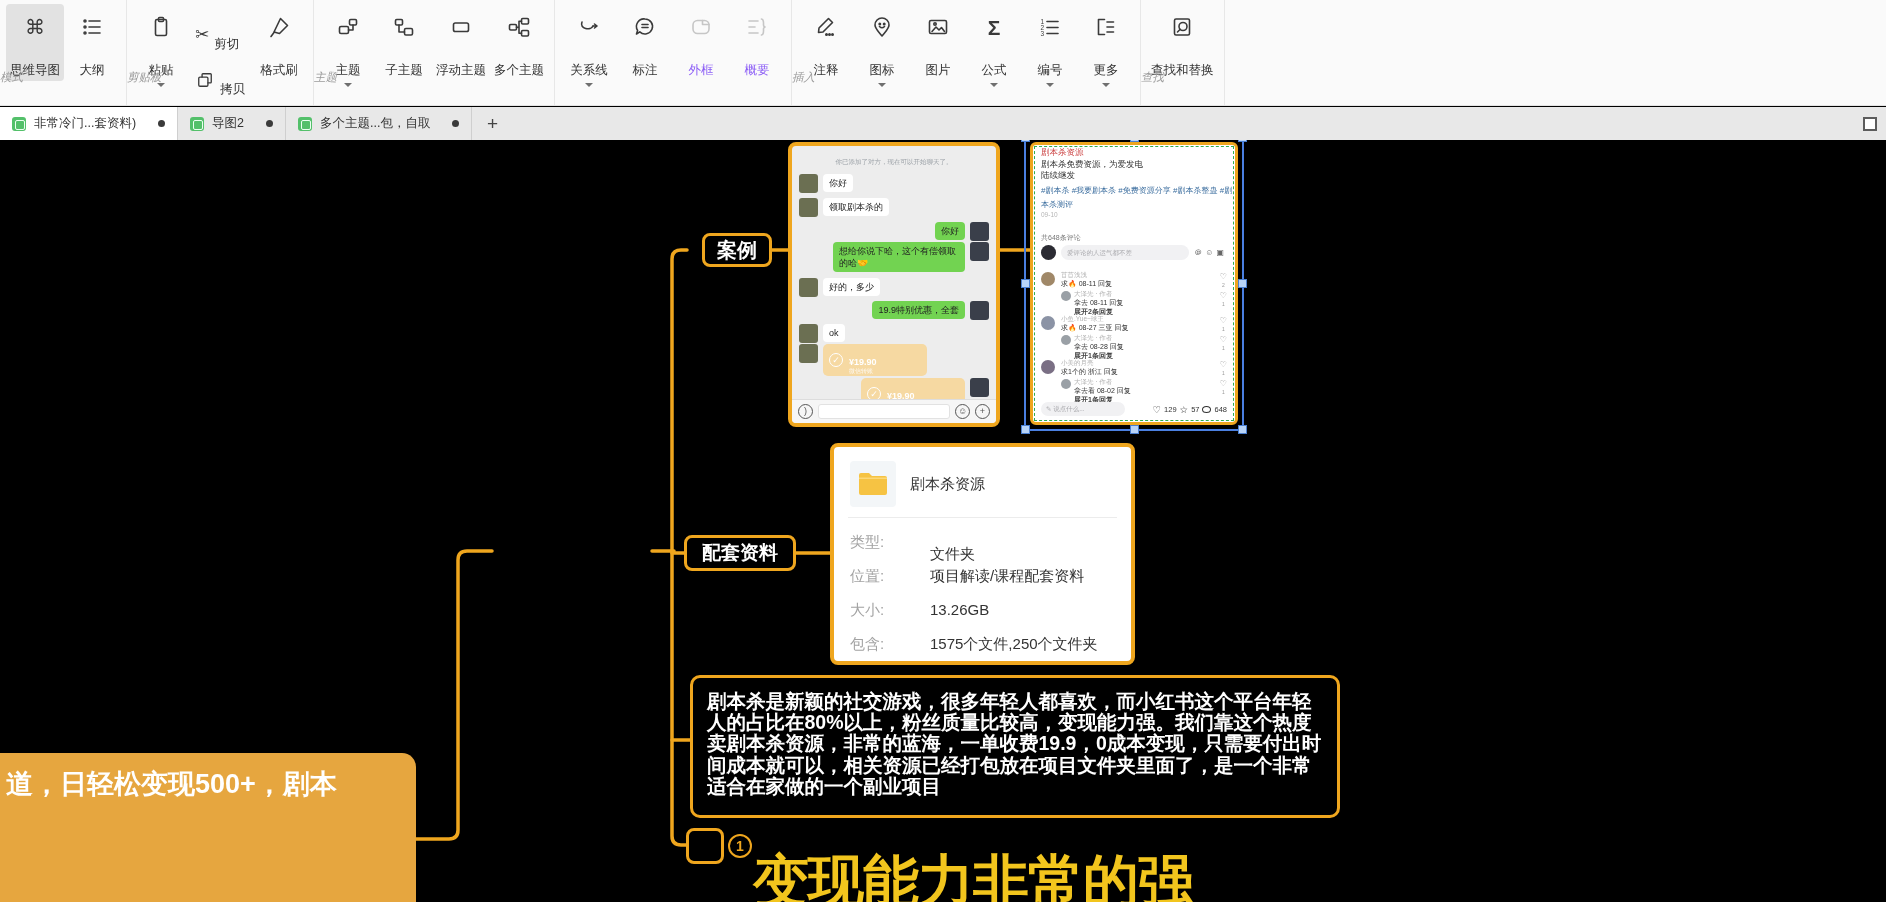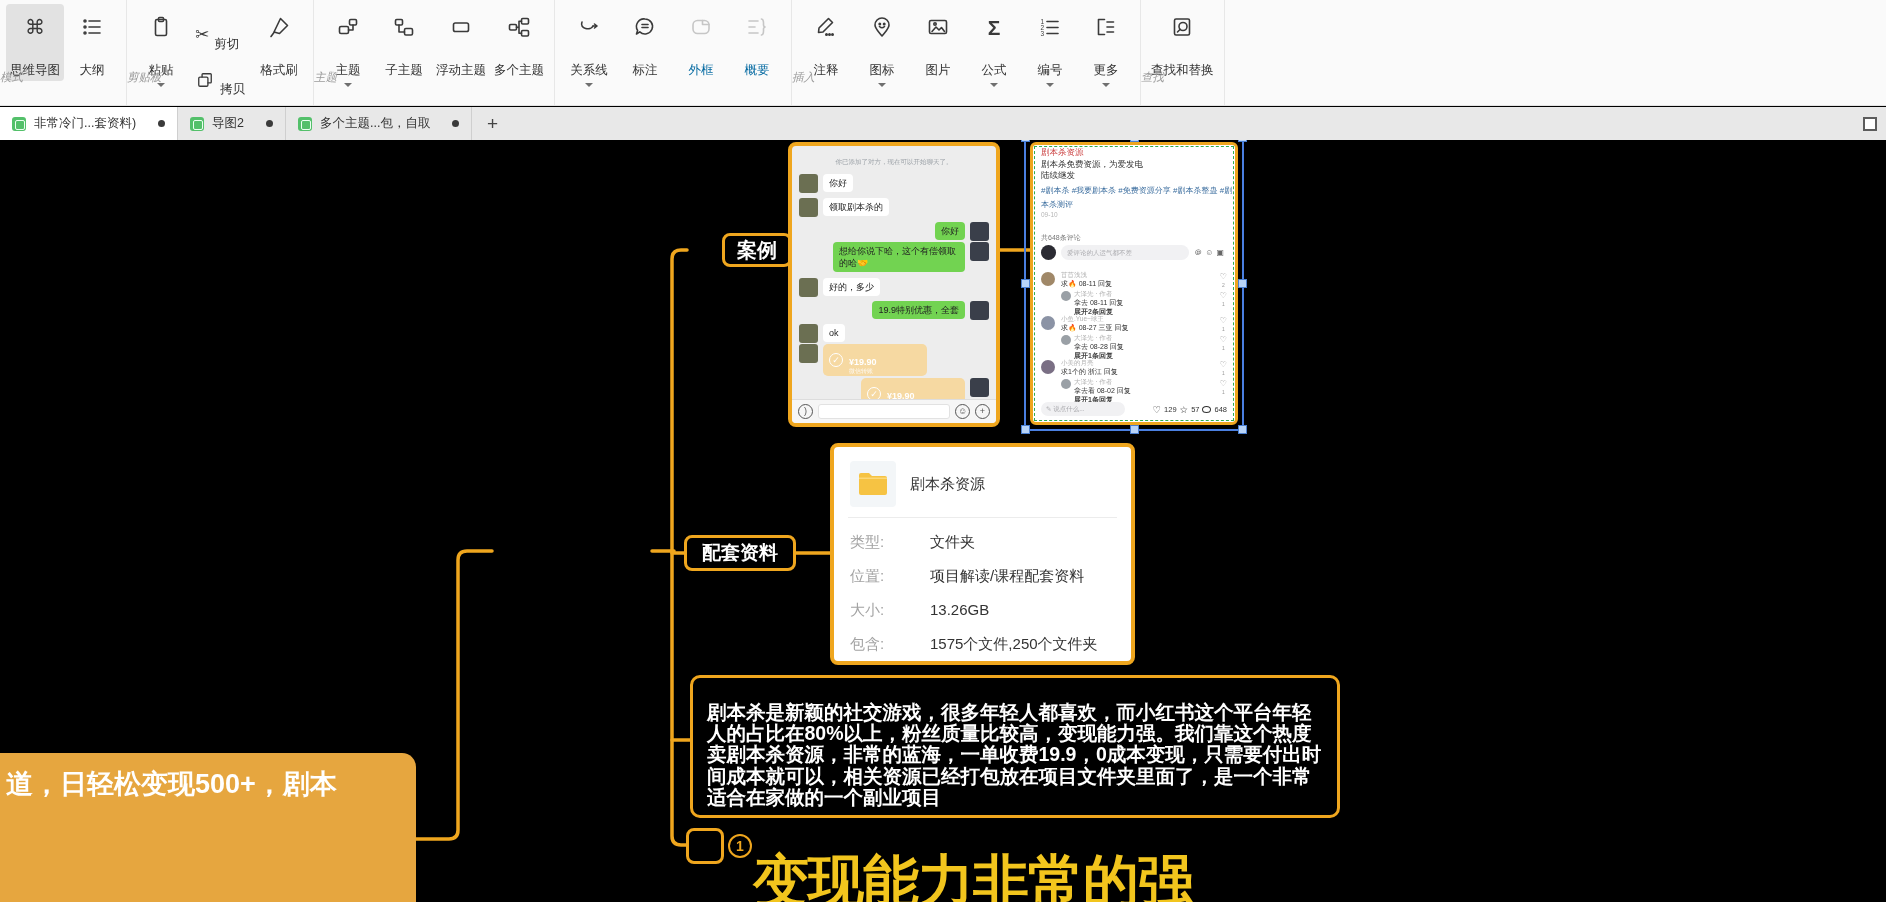--- a/index.html
+++ b/index.html
@@ -12,21 +12,21 @@
     background:#fafafa; border-bottom:1px solid #e3e3e3; display:flex; align-items:stretch; }
   .tb-group { position:relative; display:flex; align-items:flex-start; padding:4px 6px 18px 6px;
     border-right:1px solid #e7e7e7; }
   .tb-group-label { position:absolute; left:0; right:0; bottom:20px; text-align:left;
     font-size:11.5px; color:#9b9b9b; white-space:nowrap;font-style:italic; }
   .tbtn { display:flex; flex-direction:column; align-items:center; justify-content:flex-start;
     min-width:56px; padding:8px 4px 2px 4px; border-radius:4px; cursor:default; }
   .tbtn.sel { background:#e2e2e2; }
   .ticon { height:30px; display:flex; align-items:center; justify-content:center; color:#3a3a3a; }
   .ticon svg { stroke:#3a3a3a; stroke-width:1.6; fill:none; stroke-linecap:round; stroke-linejoin:round; }
-  .tbtn.dis .tlabel { color:#0369a1; }
+  .tbtn.dis .tlabel { color:#8b5cf6; }
   .tbtn.dis .ticon { color:#c6c6c6; }
   .tbtn.dis .ticon svg { stroke:#c6c6c6; }
   .tlabel { font-size:12.5px; color:#333; margin-top:20px; white-space:nowrap; }
   .caret { width:0; height:0; border-left:4px solid transparent; border-right:4px solid transparent;
     border-top:4px solid #6f6f6f; margin-top:4px; }
   .tb-stack { display:flex; flex-direction:column; gap:8px; padding:12px 6px 0 6px; }
   .tbtn-row { display:flex; align-items:center; gap:5px; }
   .tbtn-row .ticon { height:20px; }
   .glyph-icon { font-size:20px; line-height:1; }
 
@@ -54,21 +54,21 @@
   
   #root-node { position:absolute; left:-60px; top:613px; width:476px; height:170px;
     background:#e6a63f; border-radius:14px; color:#fff; font-weight:bold; font-size:27px;
     padding:13px 0 0 66px; line-height:37px; }
   #root-node .root-line { display:block; }
   #root-node .root-line:nth-child(3) { padding-left:70px; }
 
   
   #desc-block { position:absolute; left:690px; top:535px; width:650px; height:143px;
     border:3.5px solid #efa61e; border-radius:10px; background:#000; color:#fff;
-    font-weight:bold; font-size:19.5px; line-height:21.2px; padding:24px 14px; }
+    font-weight:bold; font-size:19.5px; line-height:21.2px; padding:13px 14px; }
 
   
   #big-text { position:absolute; left:753px; top:704px; font-size:56px; font-weight:bold;
     color:#f2c51d; letter-spacing:-1px; white-space:nowrap; }
 
   
   #num-badge { position:absolute; left:728px; top:694px; width:24px; height:24px; border:2.5px solid #efa61e;
     border-radius:50%; color:#efa61e; font-size:14px; font-weight:bold; display:flex; align-items:center; justify-content:center; }
 
   
@@ -412,21 +412,21 @@
         <path d="M1000,110 L1031,110"></path>
         <path d="M796,413 L832,413"></path>
       </g>
     </svg>
 
     <div id="root-node">
       <span class="root-line">道，日轻松变现500+，剧本</span>
     </div>
 
 
-    <div class="mm-node" style="left:722px;top:93px;width:70px;height:34px;font-size:20px;border-radius:8px">案例</div>
+    <div class="mm-node" style="left:702px;top:93px;width:70px;height:34px;font-size:20px;border-radius:8px">案例</div>
 
     <div class="mm-node" style="left:684px;top:395px;width:112px;height:36px;font-size:19px;border-radius:8px">配套资料</div>
 
     <div id="chat-node">
       <div class="chat-sys">你已添加了对方，现在可以开始聊天了。</div>
 
       <div class="crow" style="top:28px">
         <span class="cavatar cav-l"></span>
         <span class="bubble w">你好</span>
       </div>
@@ -563,21 +563,21 @@
       <div id="fc-tile">
         <svg width="32" height="26" viewBox="0 0 32 26">
           <path d="M2,4 a2,2 0 0 1 2,-2 h8 l3,3 h13 a2,2 0 0 1 2,2 v15 a2,2 0 0 1 -2,2 h-24 a2,2 0 0 1 -2,-2 z" fill="#f6c343"></path>
           <path d="M2,8 h28 v-1.5 h-28 z" fill="#fcd877"></path>
         </svg>
       </div>
       <div id="fc-title">剧本杀资源</div>
       <div id="fc-divider"></div>
 
       <span class="fc-label" style="top:86px">类型:</span>
-      <span class="fc-value" style="top:86px">文件夹</span>
+      <span class="fc-value" style="top:98px">文件夹</span>
       <span class="fc-label" style="top:120px">位置:</span>
       <span class="fc-value" style="top:120px">项目解读/课程配套资料</span>
       <span class="fc-label" style="top:154px">大小:</span>
       <span class="fc-value" style="top:154px">13.26GB</span>
       <span class="fc-label" style="top:188px">包含:</span>
       <span class="fc-value" style="top:188px">1575个文件,250个文件夹</span>
     </div>
 
     <div id="desc-block">剧本杀是新颖的社交游戏，很多年轻人都喜欢，而小红书这个平台年轻人的占比在80%以上，粉丝质量比较高，变现能力强。我们靠这个热度卖剧本杀资源，非常的蓝海，一单收费19.9，0成本变现，只需要付出时间成本就可以，相关资源已经打包放在项目文件夹里面了，是一个非常适合在家做的一个副业项目</div>
 

